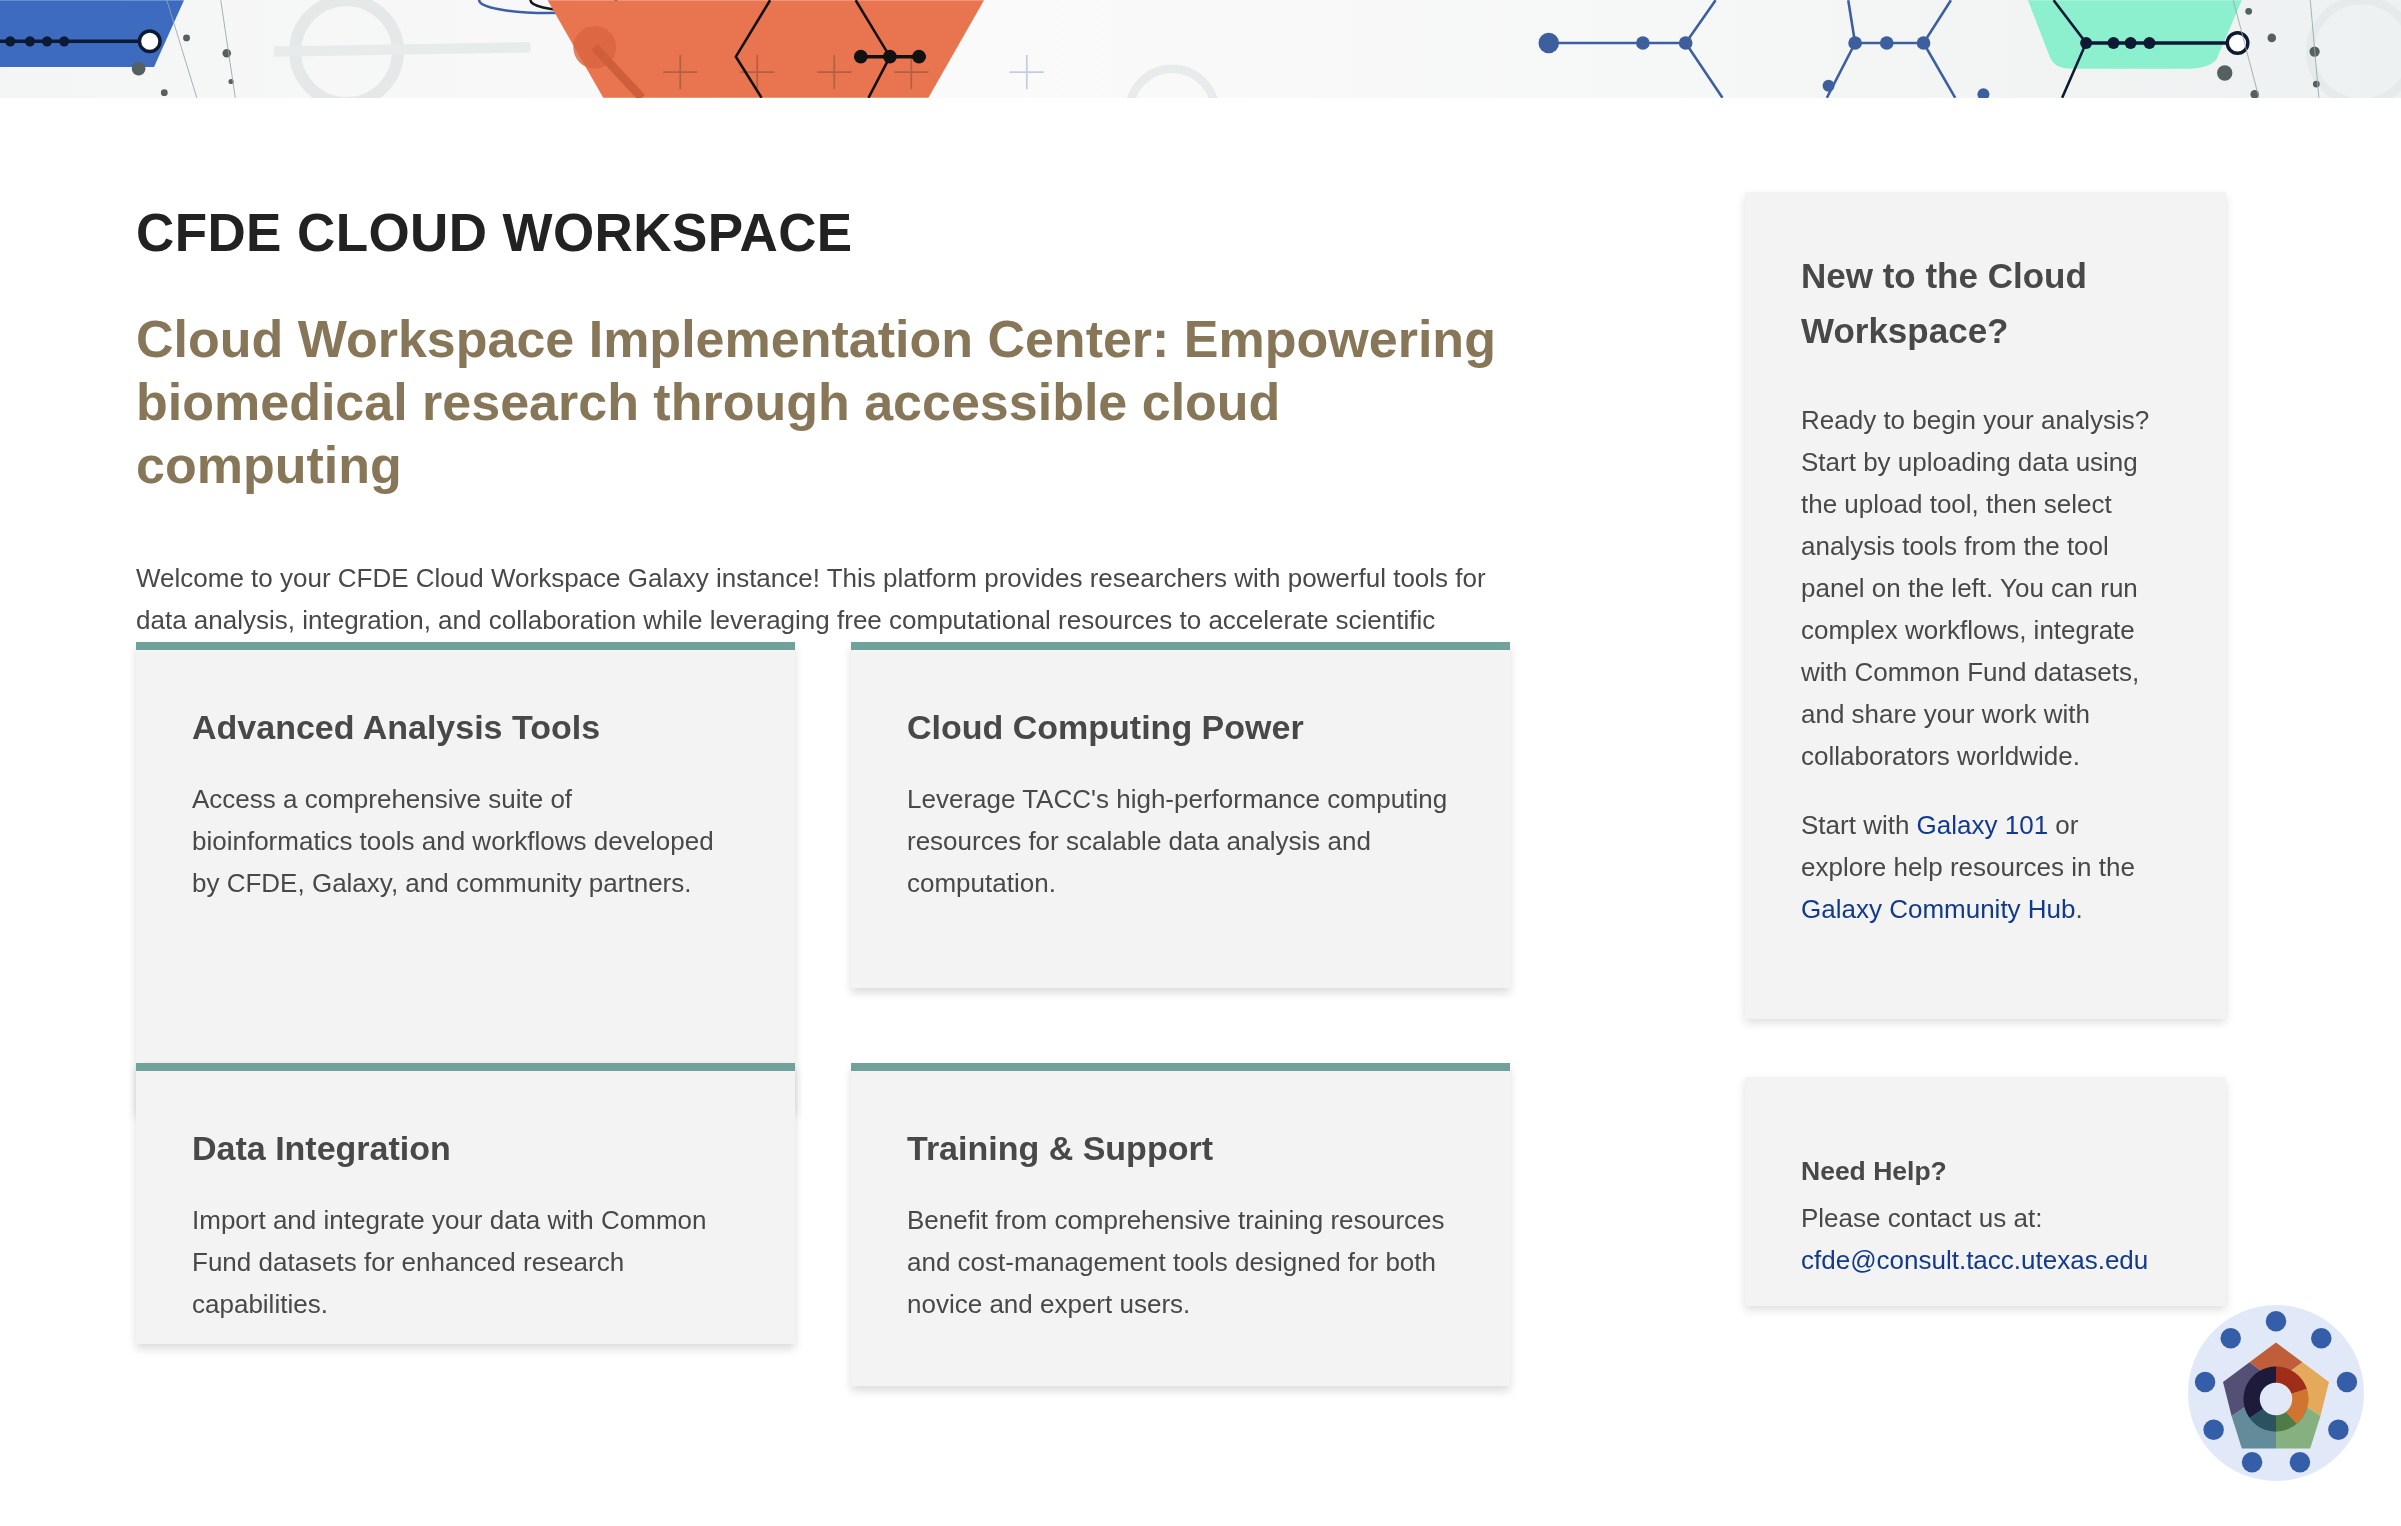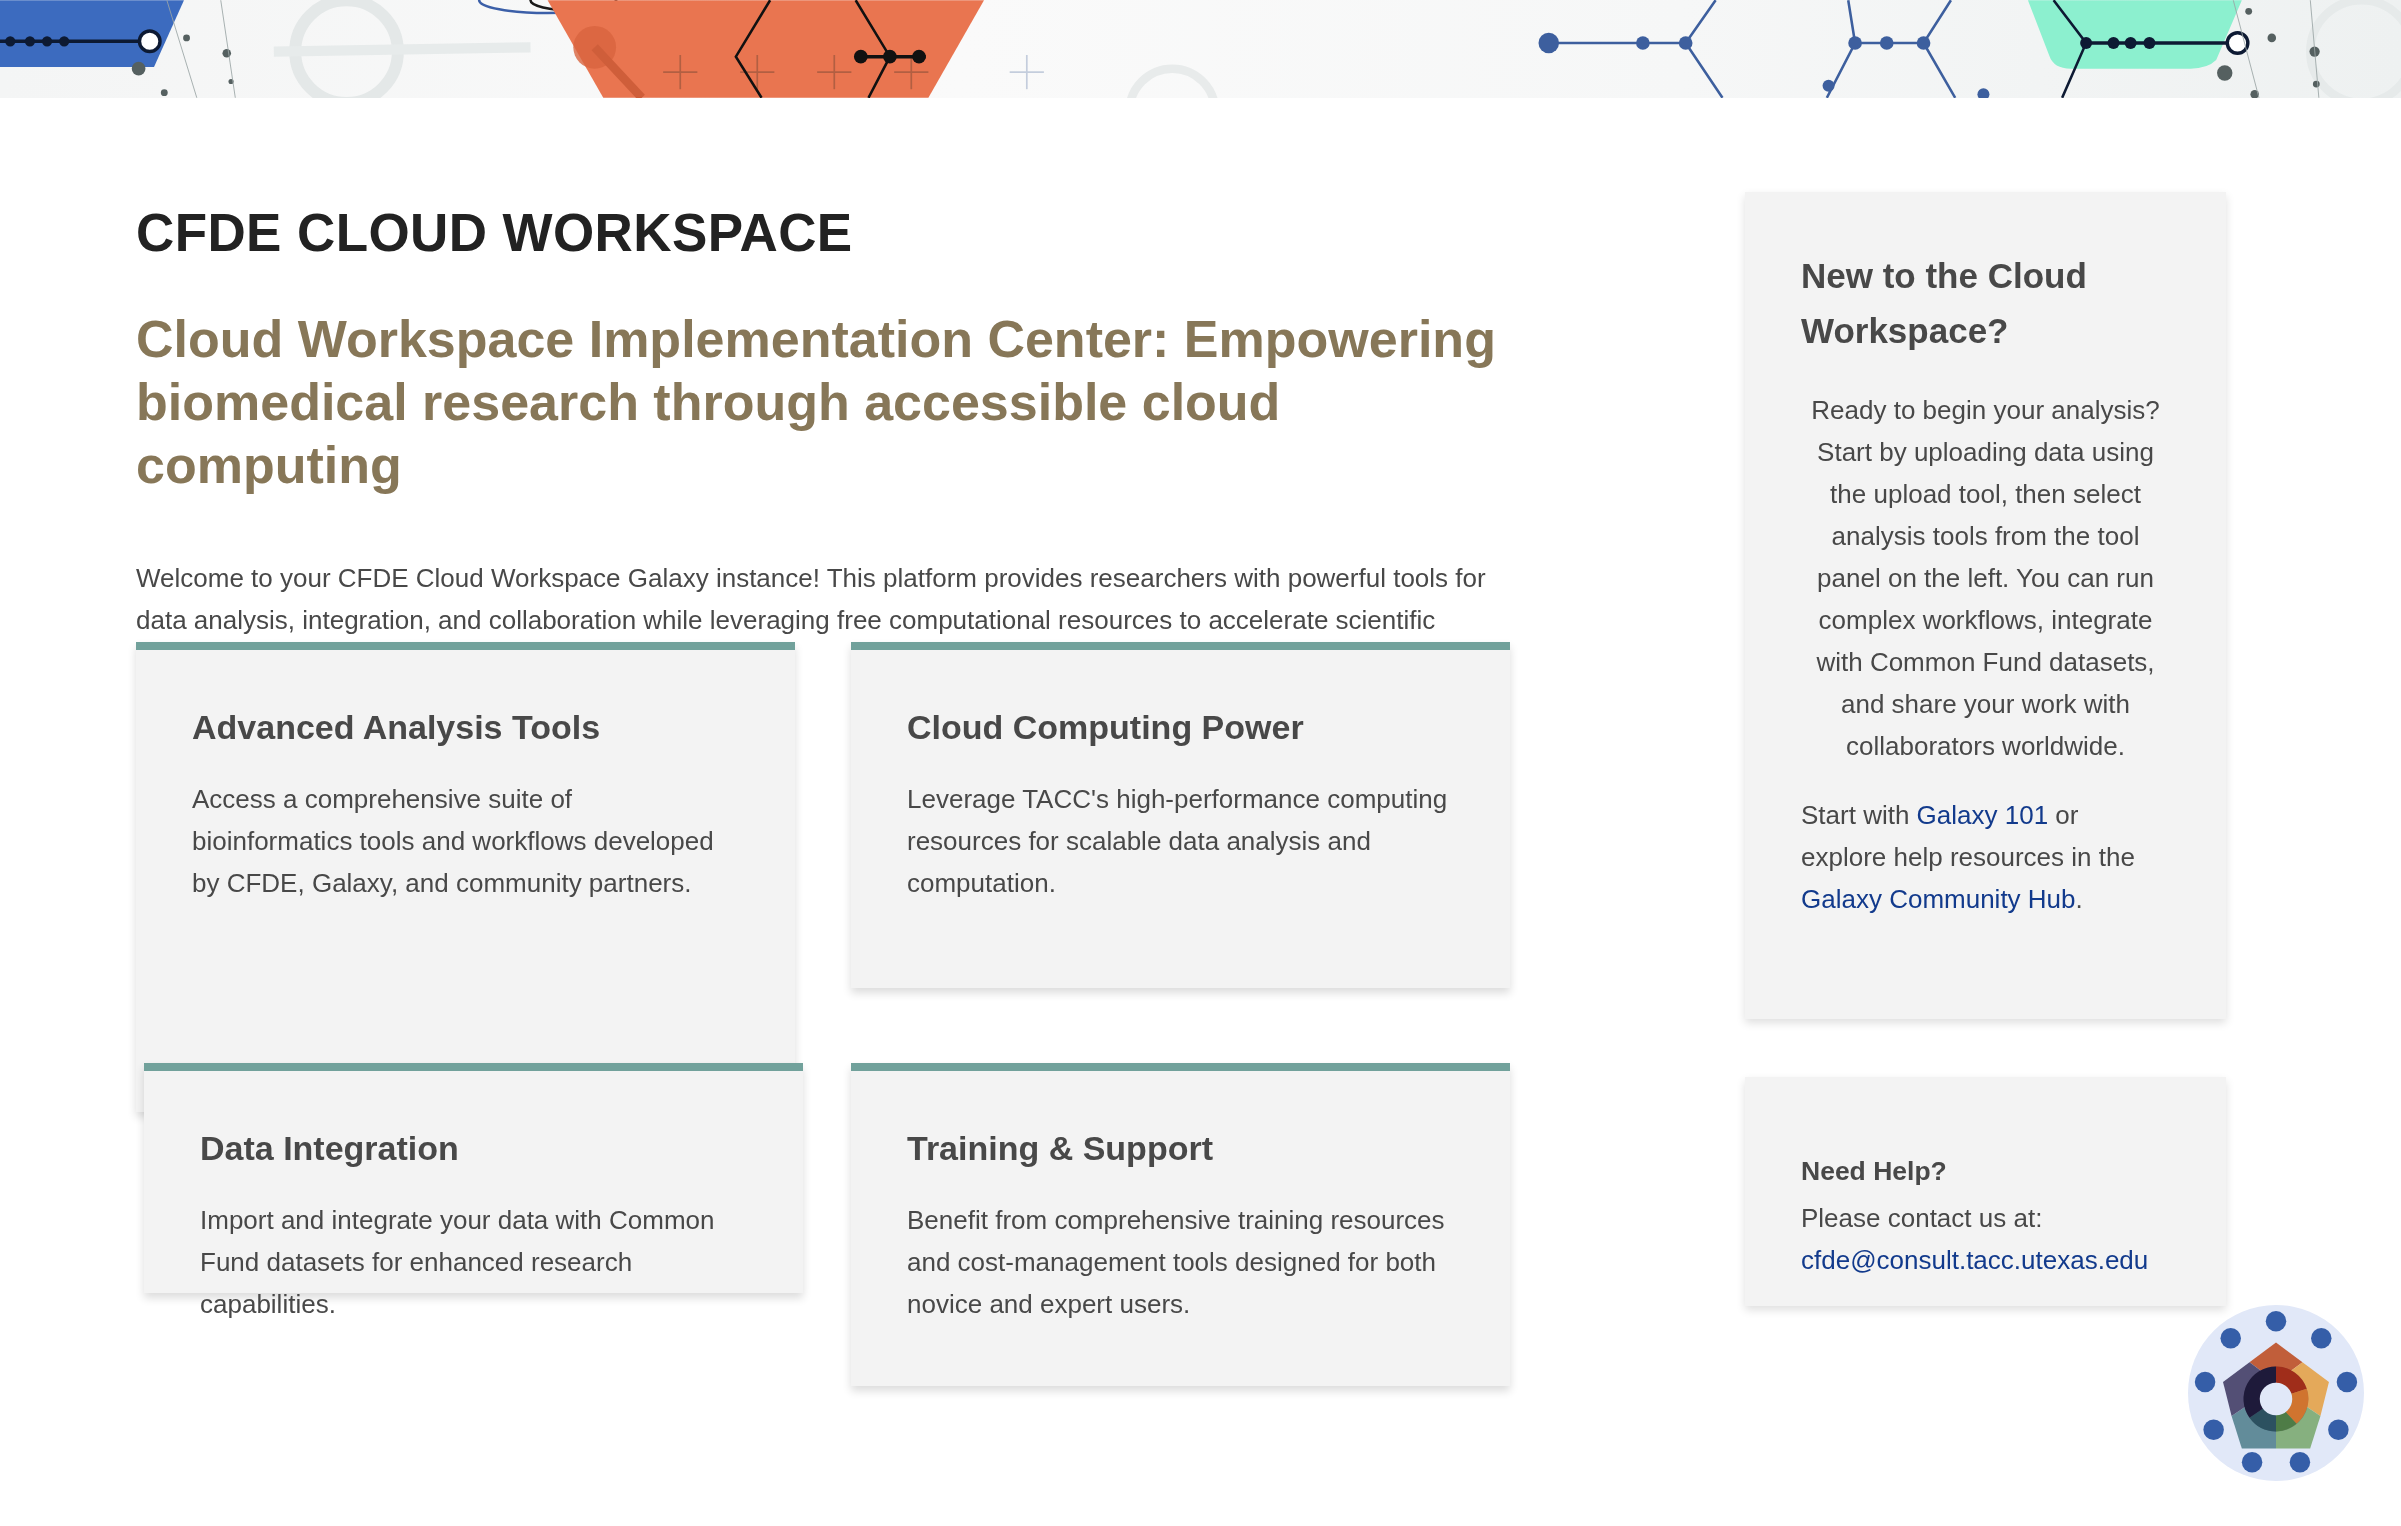--- a/index.html
+++ b/index.html
@@ -129,33 +129,33 @@
 
 <div class="grid">
   <div class="card" style="left:0; top:0; height:470px;">
     <h3>Advanced Analysis Tools</h3>
     <p>Access a comprehensive suite of bioinformatics tools and workflows developed by CFDE, Galaxy, and community partners.</p>
   </div>
   <div class="card" style="left:715px; top:0; height:346px;">
     <h3>Cloud Computing Power</h3>
     <p>Leverage TACC's high-performance computing resources for scalable data analysis and computation.</p>
   </div>
-  <div class="card" style="left:8px; top:421px; height:230px;">
+  <div class="card" style="left:0; top:421px; height:281px;">
     <h3>Data Integration</h3>
     <p>Import and integrate your data with Common Fund datasets for enhanced research capabilities.</p>
   </div>
   <div class="card" style="left:715px; top:421px; height:323px;">
     <h3>Training &amp; Support</h3>
     <p>Benefit from comprehensive training resources and cost-management tools designed for both novice and expert users.</p>
   </div>
 </div>
 
 <div class="side" style="left:1745px; top:192px; height:827px; padding-top:56px;">
   <h4 style="font-size:35px; line-height:55px; width:342px;">New to the Cloud Workspace?</h4>
-  <p style="margin-top:31px;text-align:center;">Ready to begin your analysis? Start by uploading data using the upload tool, then select analysis tools from the tool panel on the left. You can run complex workflows, integrate with Common Fund datasets, and share your work with collaborators worldwide.</p>
+  <p style="margin-top:41px;">Ready to begin your analysis? Start by uploading data using the upload tool, then select analysis tools from the tool panel on the left. You can run complex workflows, integrate with Common Fund datasets, and share your work with collaborators worldwide.</p>
   <p style="margin-top:26.5px;"><span>Start with </span><a href="#">Galaxy 101</a><span> or explore help resources in the </span><a href="#">Galaxy Community Hub</a><span>.</span></p>
 </div>
 
 <div class="side" style="left:1745px; top:1077px; height:229px; padding-top:55px;">
   <h4 style="font-size:26.5px; line-height:38px;margin-top:20px;">Need Help?</h4>
   <p style="margin-top:6.8px;">Please contact us at:</p>
   <p><a href="#">cfde@consult.tacc.utexas.edu</a></p>
 </div>
 
 <div class="logo">

